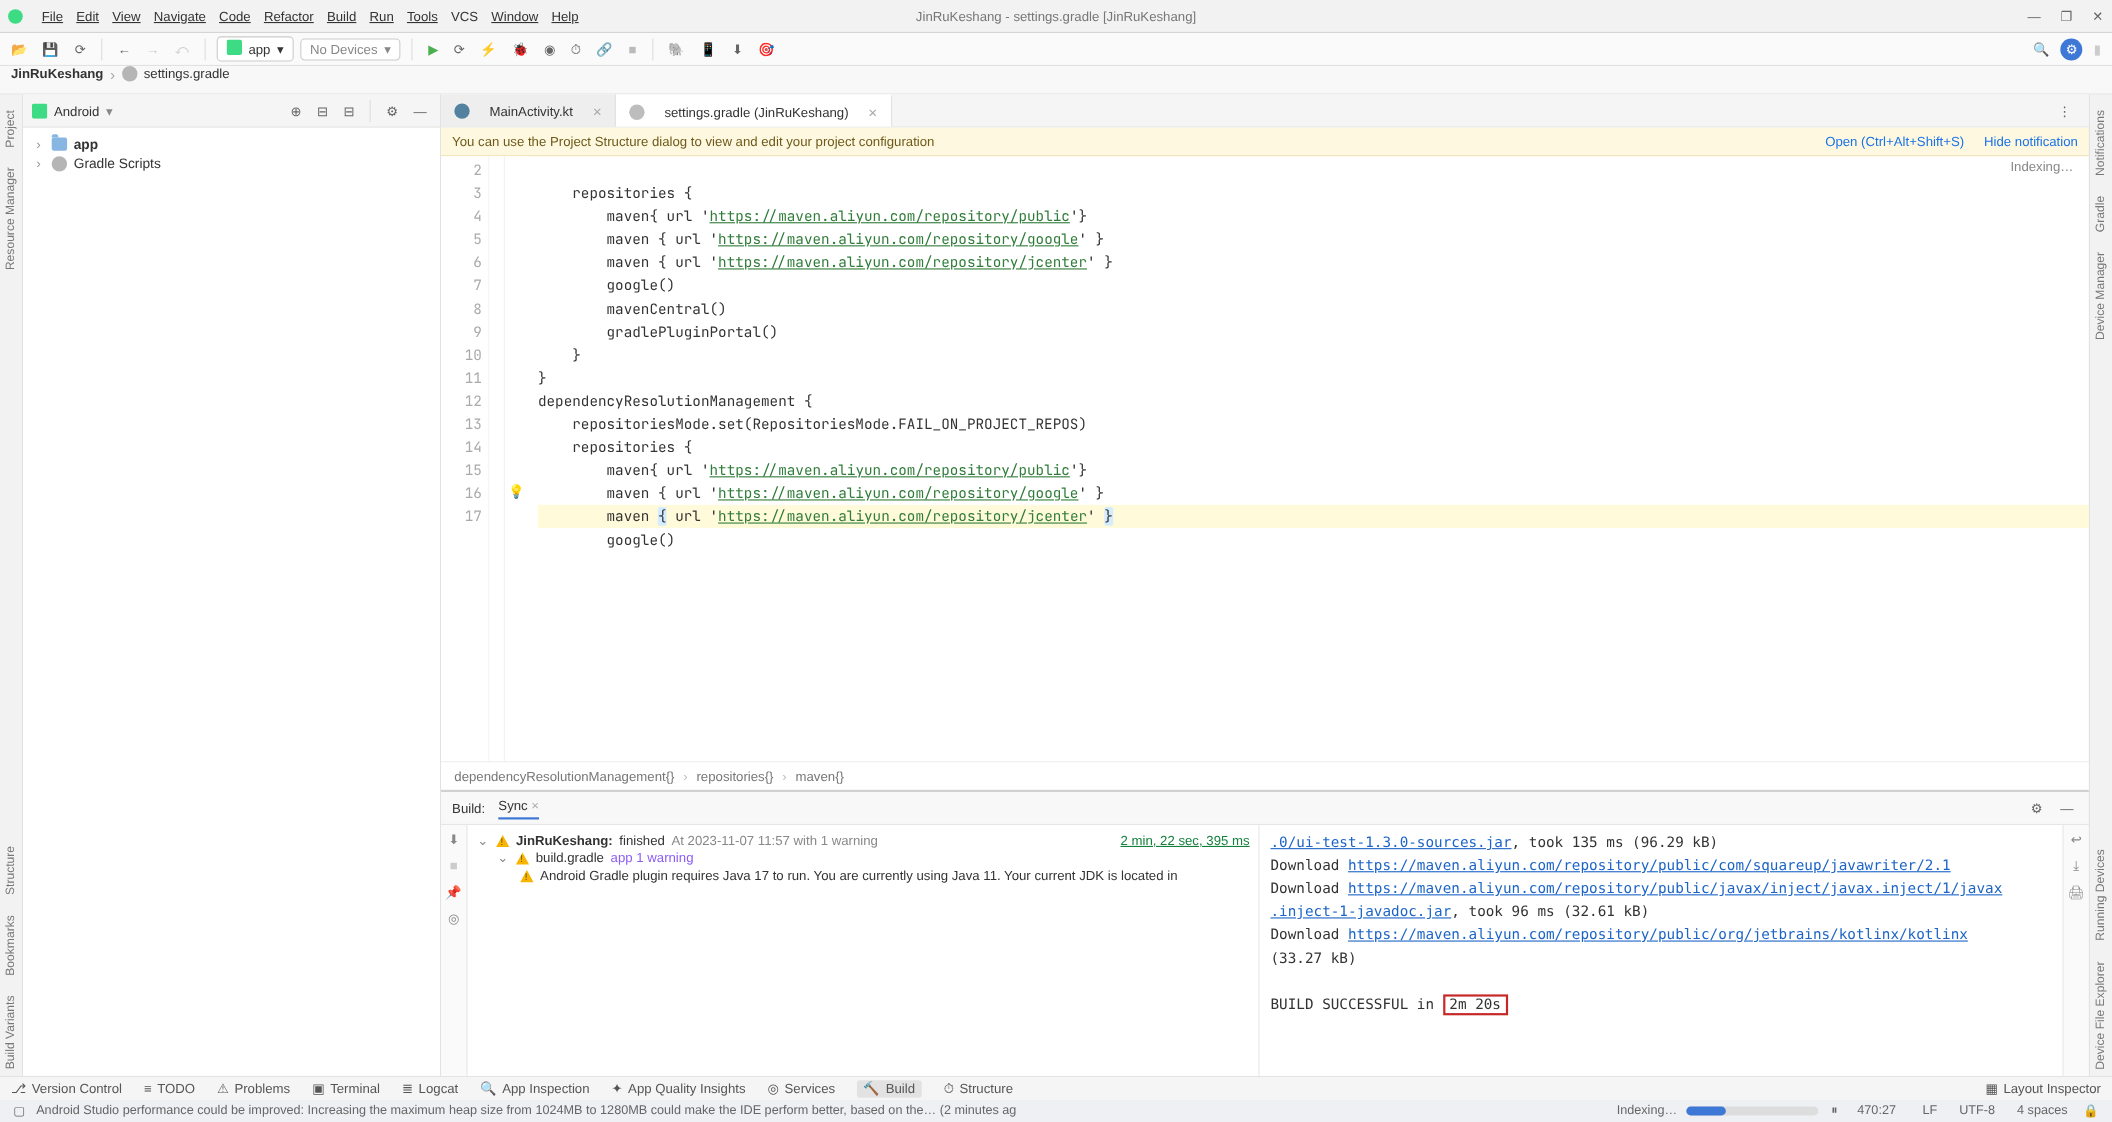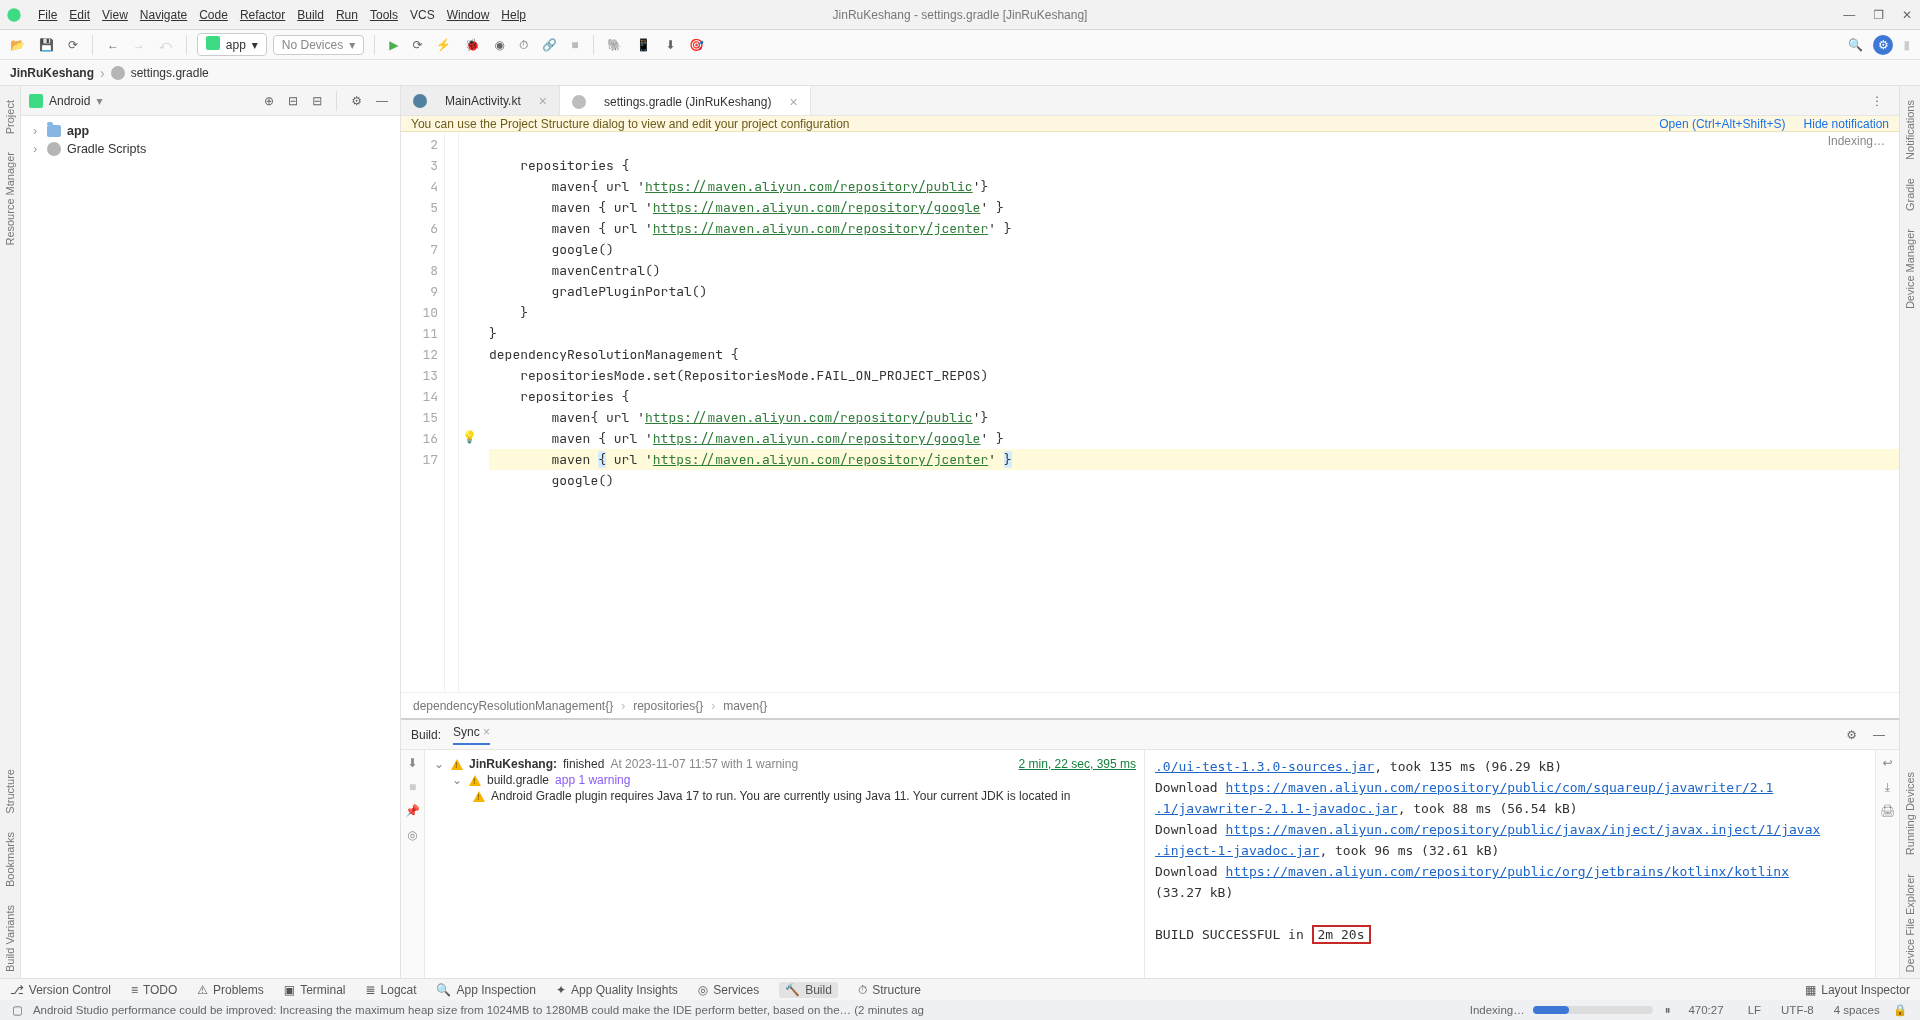--- a/index.html
+++ b/index.html
@@ -9,21 +9,21 @@
   .menu-item { padding: 3px 6px; cursor: pointer; border-radius: 3px; }
   .menu-item .u { text-decoration: underline; }
   .menu-title { position: absolute; left: 50%; transform: translateX(-50%); color: #777; }
   .win-controls { position: absolute; right: 8px; display: flex; gap: 18px; color: #666; }
 
   .toolbar { height: 30px; display: flex; align-items: center; background: #fafafa; border-bottom: 1px solid #e2e2e2; padding: 0 6px; gap: 6px; }
   .tb-sep { width: 1px; height: 20px; background: #ddd; margin: 0 4px; }
   .tb-btn { padding: 3px 4px; cursor: pointer; color: #666; border-radius: 3px; display:flex; align-items:center; }
   .tb-dropdown { display: flex; align-items: center; border: 1px solid #ccc; border-radius: 4px; padding: 2px 8px; background: #fff; gap: 6px; }
 
-  .breadcrumb { height: 26px; display: flex; align-items: center; padding: 0 10px; background: #f8f8f8; border-bottom: 1px solid #e2e2e2; gap: 6px; }
+  .breadcrumb { height: 26px; display: flex; align-items: flex-start; padding: 0 10px; background: #f8f8f8; border-bottom: 1px solid #e2e2e2; gap: 6px; }
   .bc-item { font-weight: 600; color: #333; }
   .bc-chev { color: #aaa; font-size: 14px; }
   .bc-gradle { width: 14px; height: 14px; border-radius: 50%; background: #b5b5b5; }
 
   .main-row { display: flex; height: calc(100% - 30px - 30px - 26px - 22px - 20px); }
 
   .leftbar, .rightbar { width: 21px; background: #f2f2f2; border-right: 1px solid #e2e2e2; display: flex; flex-direction: column; align-items: center; padding-top: 8px; gap: 6px; font-size: 11px; color: #777; }
   .rightbar { border-left: 1px solid #e2e2e2; border-right: none; }
   .vlabel { writing-mode: vertical-rl; transform: rotate(180deg); padding: 6px 0; cursor: pointer; }
 
@@ -39,21 +39,21 @@
 
   .editor-region { flex: 1; display: flex; flex-direction: column; background: #fff; }
   .tabs-row { height: 30px; display: flex; align-items: stretch; border-bottom: 1px solid #e6e6e6; background: #f5f5f5; }
   .tab { display: flex; align-items: center; gap: 18px; padding: 0 12px; background: #eee; border-right: 1px solid #e2e2e2; cursor: pointer; }
   .tab.active { background: #fff; border-top: 2px solid transparent; }
   .tab .close { color: #aaa; font-size: 14px; }
   .tab-icon { width: 14px; height: 14px; border-radius: 50%; background: #bdbdbd; display:inline-block; }
   .tab-icon.kt { background: #5382a1; }
   .tabs-filler { flex: 1; display:flex; align-items:center; justify-content:flex-end; padding-right:12px; color:#777;}
 
-  .banner { height: 16px; background: #fff8e1; border-bottom: 1px solid #efe3b8; display: flex; align-items: center; padding: 0 10px; gap: 24px; color: #6d5b1a; }
+  .banner { height: 26px; background: #fff8e1; border-bottom: 1px solid #efe3b8; display: flex; align-items: center; padding: 0 10px; gap: 24px; color: #6d5b1a; }
   .banner a { color: #1a73e8; text-decoration: none; }
   .banner-right { margin-left: auto; display: flex; gap: 18px; }
 
   .code-area { display: flex; flex: 1; overflow: hidden; }
   .gutter { width: 44px; text-align: right; padding: 2px 6px 2px 0; color: #aaa; font-family: "JetBrains Mono", Consolas, monospace; font-size: 13px; line-height: 21px; background:#fff; border-right:1px solid #f0f0f0;}
   .fold-gutter{width:14px; background:#fff; border-right:1px solid #f0f0f0;}
   .code { flex: 1; font-family: "JetBrains Mono", Consolas, monospace; font-size: 13px; line-height: 21px; padding: 2px 0 2px 8px; white-space: pre; color: #333; position: relative; }
   .code a, .tok-url { color: #307c39; text-decoration: underline; }
   .hl-line { background: rgba(255, 247, 196, 0.65); display: inline-block; width: 100%; }
   .brace-match { background: #d4ecff; border-radius: 2px; }
@@ -334,21 +334,20 @@
               <span style="color:#8b5cf6;">app 1 warning</span>
           </div>
           <div class="sync-row" style="padding-left:40px;">
             <span class="warn-icon"></span>
             <span style="white-space:nowrap; overflow:hidden; text-overflow:clip;">Android Gradle plugin requires Java 17 to run. You are currently using Java 11. Your current JDK is located in</span>
           </div>
         </div>
         <div class="sync-right">
 <div>  <a>.0/ui-test-1.3.0-sources.jar</a><span>, took 135 ms (96.29 kB)</span></div>
 <div><span>Download </span><a>https://maven.aliyun.com/repository/public/com/squareup/javawriter/2.1</a></div>
-<div>  <a>.1/javawriter-2.1.1-javadoc.jar</a><span>, took 88 ms (56.54 kB)</span></div>
 <div><span>Download </span><a>https://maven.aliyun.com/repository/public/javax/inject/javax.inject/1/javax</a></div>
 <div>  <a>.inject-1-javadoc.jar</a><span>, took 96 ms (32.61 kB)</span></div>
 <div><span>Download </span><a>https://maven.aliyun.com/repository/public/org/jetbrains/kotlinx/kotlinx</a></div>
 <div>  <span>(33.27 kB)</span></div>
 <div>&nbsp;</div>
 <div><span>BUILD SUCCESSFUL in </span><span class="redbox">2m 20s</span></div>
         </div>
         <div class="sr-icons">
           <span>↩</span>
           <span>⤓</span>

